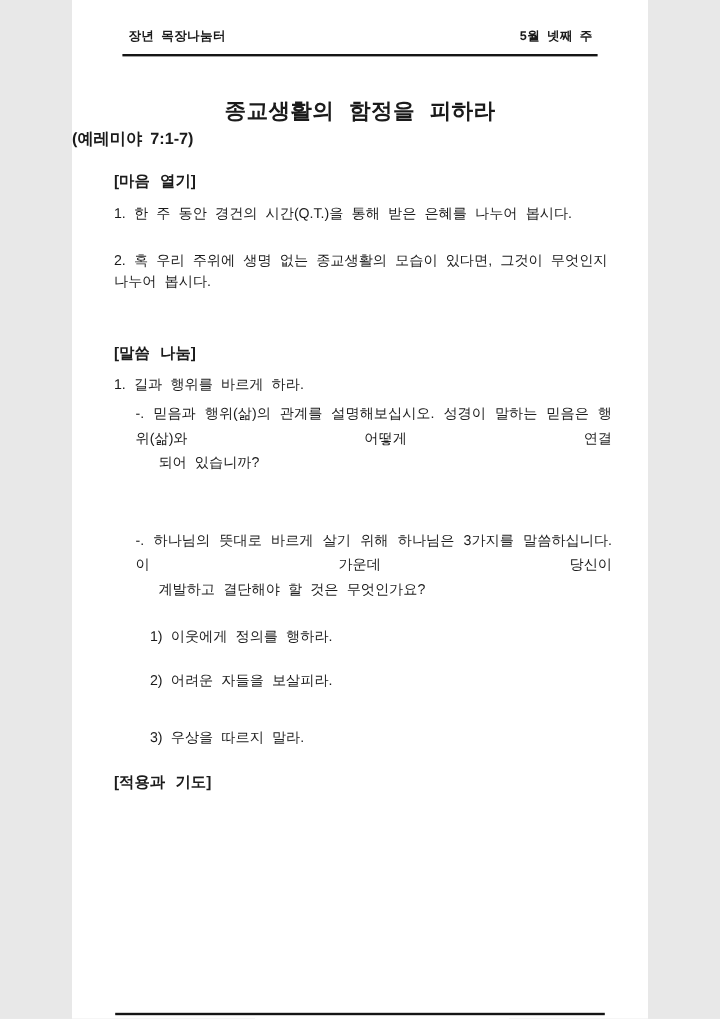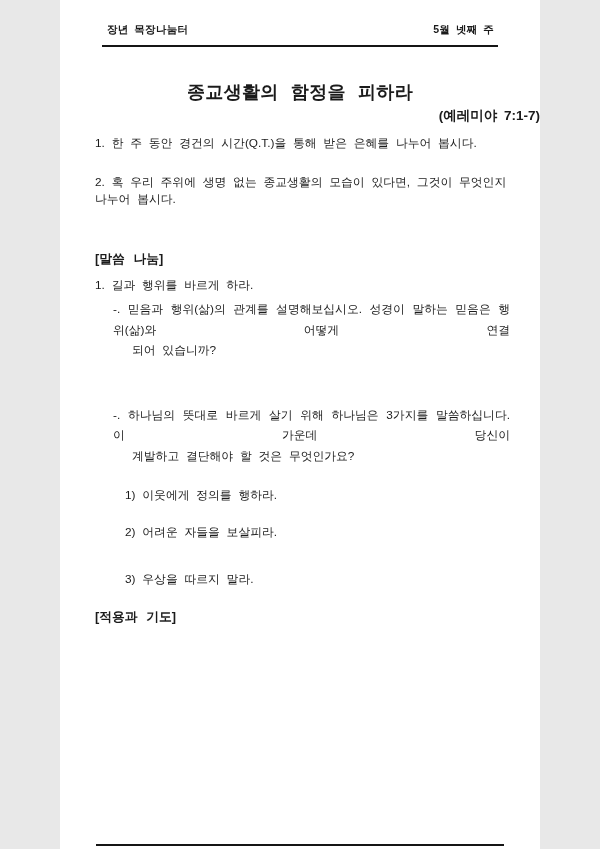--- a/index.html
+++ b/index.html
@@ -35,21 +35,21 @@
     margin-top: 33px;
     text-align: center;
     font-size: 18px;
     line-height: 24px;
     font-weight: 800;
     word-spacing: 7px;
     letter-spacing: 0.3px;
   }
   .doc-subtitle {
     margin-top: 3px;
-    text-align: right;
+    text-align: left;
     font-size: 13.5px;
     line-height: 17px;
     font-weight: 700;
     word-spacing: 3px;
   }
   
   .content {
     padding: 0 30px 0 35px;
     font-size: 11.8px;
     line-height: 17px;
@@ -100,20 +100,21 @@
     <span>장년 목장나눔터</span>
     <span>5월 넷째 주</span>
   </div>
   <hr class="header-rule">
 
   <div class="doc-title">종교생활의 함정을 피하라</div>
   <div class="doc-subtitle">(예레미야 7:1-7)</div>
 
   <div class="content">
 
+    <div class="sec-heading mt-19">[마음 열기]</div>
 
     <div class="mt-11"><span class="num">1.</span> <span>한 주 동안 경건의 시간(Q.T.)을 통해 받은 은혜를 나누어 봅시다.</span></div>
 
     <div class="mt-22"><span class="num">2.</span> <span>혹 우리 주위에 생명 없는 종교생활의 모습이 있다면, 그것이 무엇인지 나누어 봅시다.</span></div>
 
     <div class="sec-heading mt-43">[말씀 나눔]</div>
 
     <div class="mt-10"><span class="num">1.</span> <span>길과 행위를 바르게 하라.</span></div>
 
     <div class="sub mt-5">

